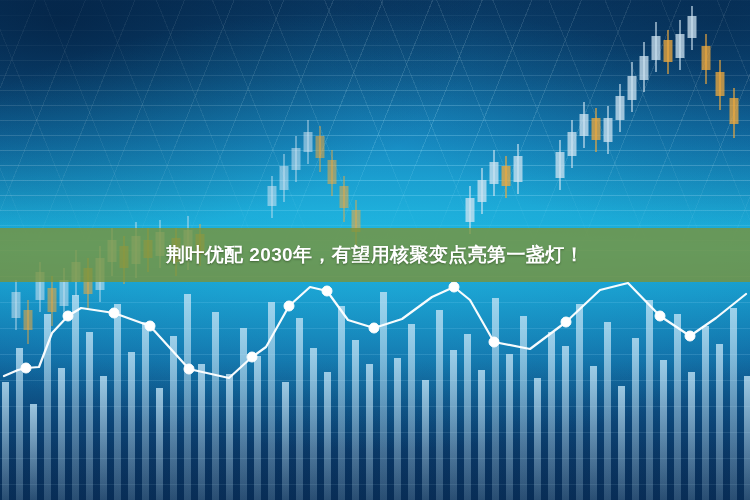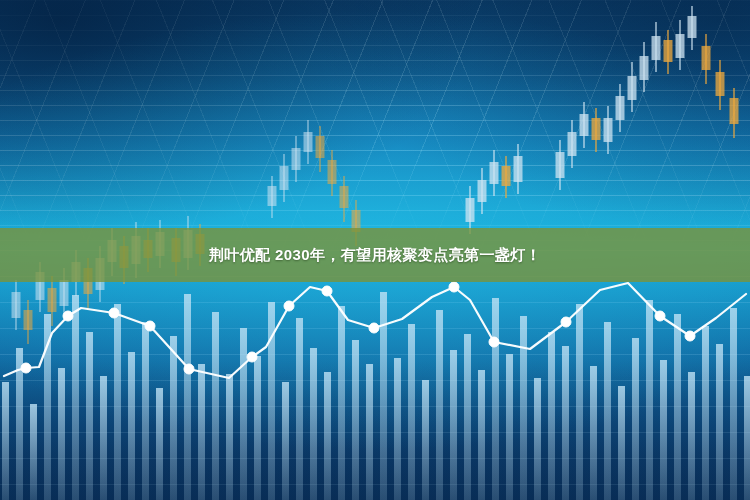--- a/index.html
+++ b/index.html
@@ -69,21 +69,21 @@
   
   .layer{position:absolute;inset:0;width:750px;height:500px;}
 
   
   .band{
     position:absolute;left:0;width:750px;height:54px;top:228px;
     background:rgba(122,146,58,.80);
     display:flex;align-items:center;justify-content:center;
   }
   .band-text{
-    color:#ffffff;font-size:15px;font-weight:bold;letter-spacing:.4px;
+    color:#ffffff;font-size:19px;font-weight:bold;letter-spacing:.4px;
     white-space:nowrap;
     text-shadow:0 1px 2px rgba(20,40,10,.45);
   }
 </style>
 </head>
 <body>
 
 <div id="stage">
 
   <div class="bg-base"></div>

